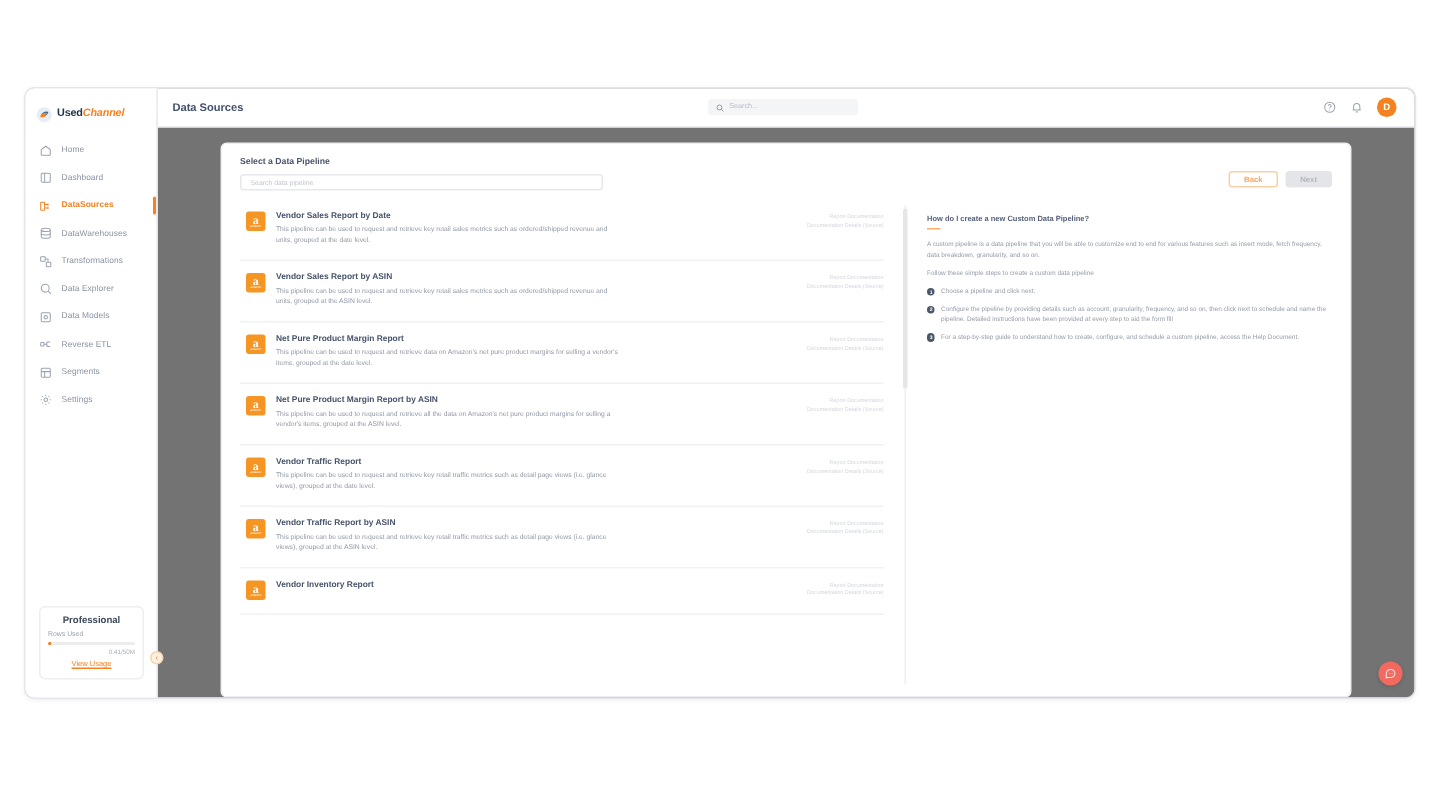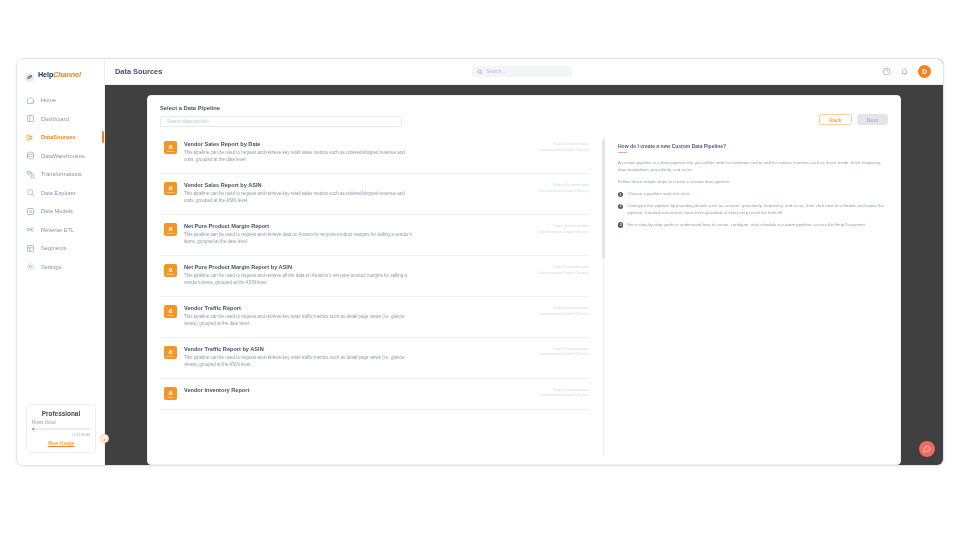--- a/index.html
+++ b/index.html
@@ -84,21 +84,21 @@
   }
   .collapse-dot {
     position: absolute; right: -5px; bottom: 22px;
     width: 9px; height: 9px; border-radius: 50%;
     background: #fdf0e2; border: 1px solid #f6d4ae;
     display: flex; align-items: center; justify-content: center;
     font-size: 5px; color: #f58220; cursor: pointer;
   }
 
   
-  .content-col { flex: 1; display: flex; flex-direction: column; background: #404040; min-width: 0; }
+  .content-col { flex: 1; display: flex; flex-direction: column; background: #737373; min-width: 0; }
 
   .topbar {
     height: 26px;
     background: #ffffff;
     border-bottom: 1px solid #eceef1;
     display: flex; align-items: center;
     padding: 0 12px 0 10px;
     flex-shrink: 0;
   }
   .page-title { font-size: 7.4px; font-weight: bold; color: #42506a; }
@@ -225,21 +225,21 @@
   <aside class="sidebar">
 
     <div class="brand">
       <span class="brand-mark">
         <svg viewBox="0 0 24 24">
             <circle cx="12" cy="12" r="11" fill="#e8edf5"></circle>
             <path d="M7 13c2-5 8-7 11-5-1 4-5 7-9 7z" fill="#2e6bb0"></path>
             <path d="M16 10c-2 5-7 7-10 5 1-4 5-6 9-6z" fill="#f58220"></path>
           </svg>
       </span>
-      <span class="brand-text"><span class="b1">Help</span><span class="b2">Channel</span></span>
+      <span class="brand-text"><span class="b1">Used</span><span class="b2">Channel</span></span>
     </div>
 
     <nav class="nav">
       <div class="nav-item">
         <span class="ico">
             <svg viewBox="0 0 24 24" fill="none" stroke="#9aa2b0" stroke-width="1.8">
               <path d="M4 10l8-6 8 6v9a1 1 0 0 1-1 1H5a1 1 0 0 1-1-1z"></path>
             </svg>
           </span>
         <span>Home</span>

